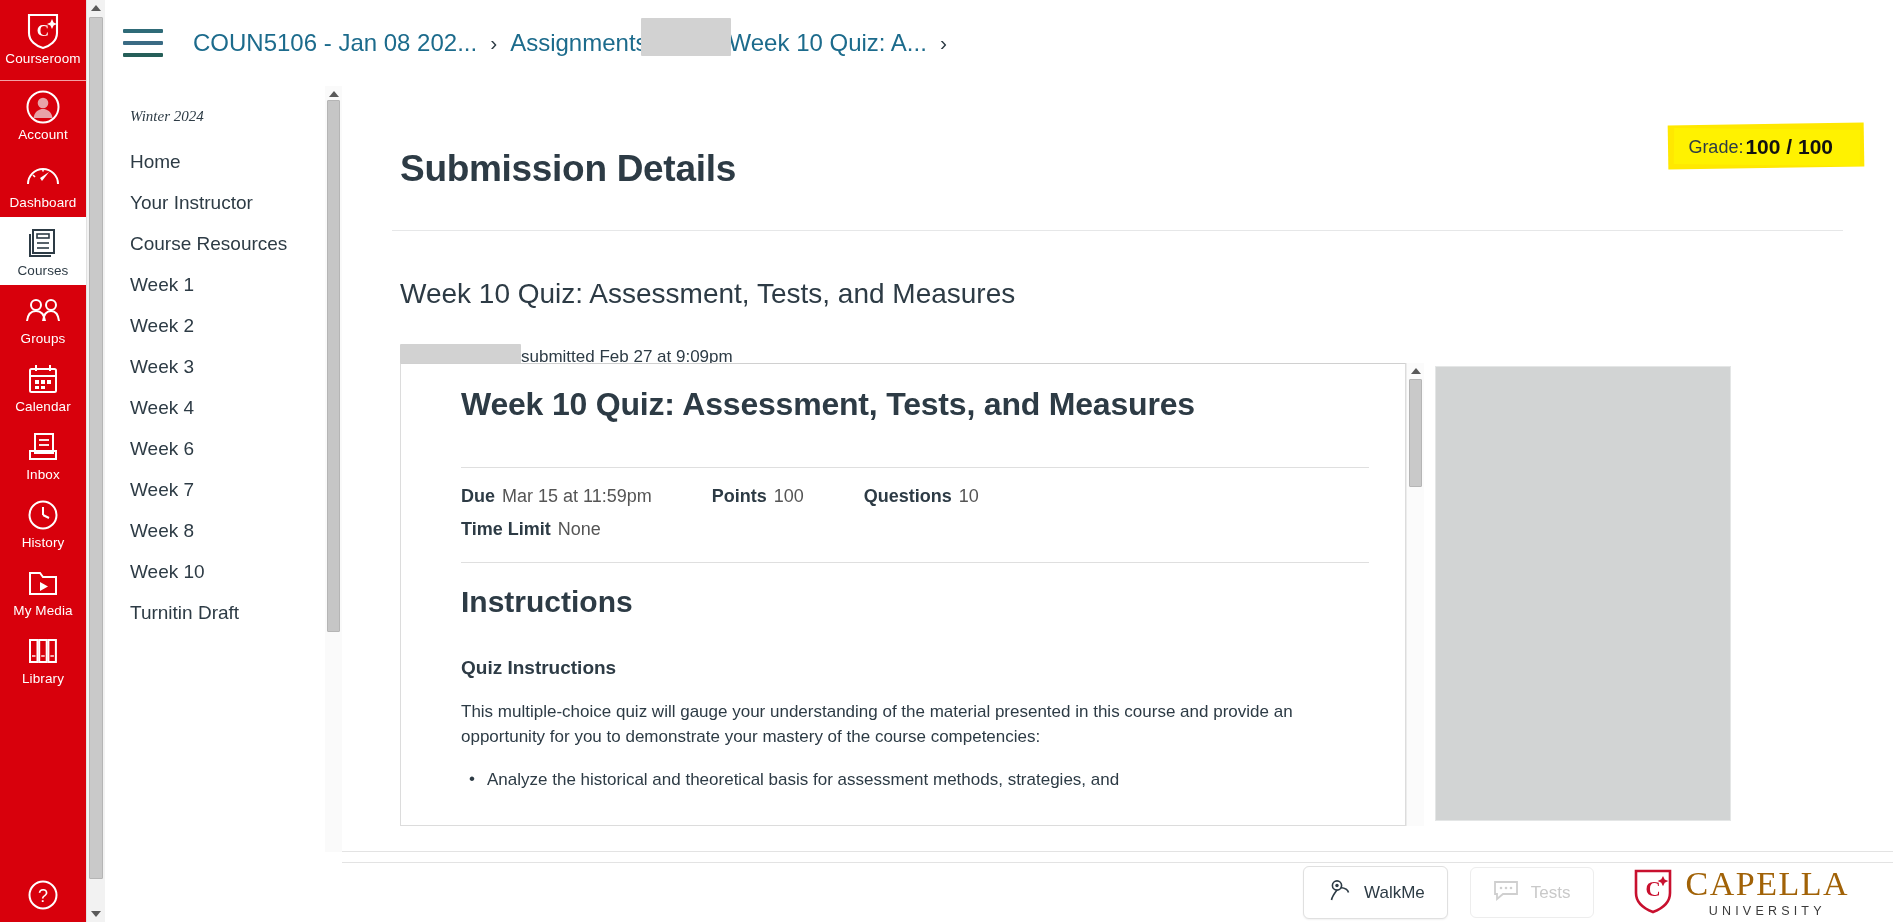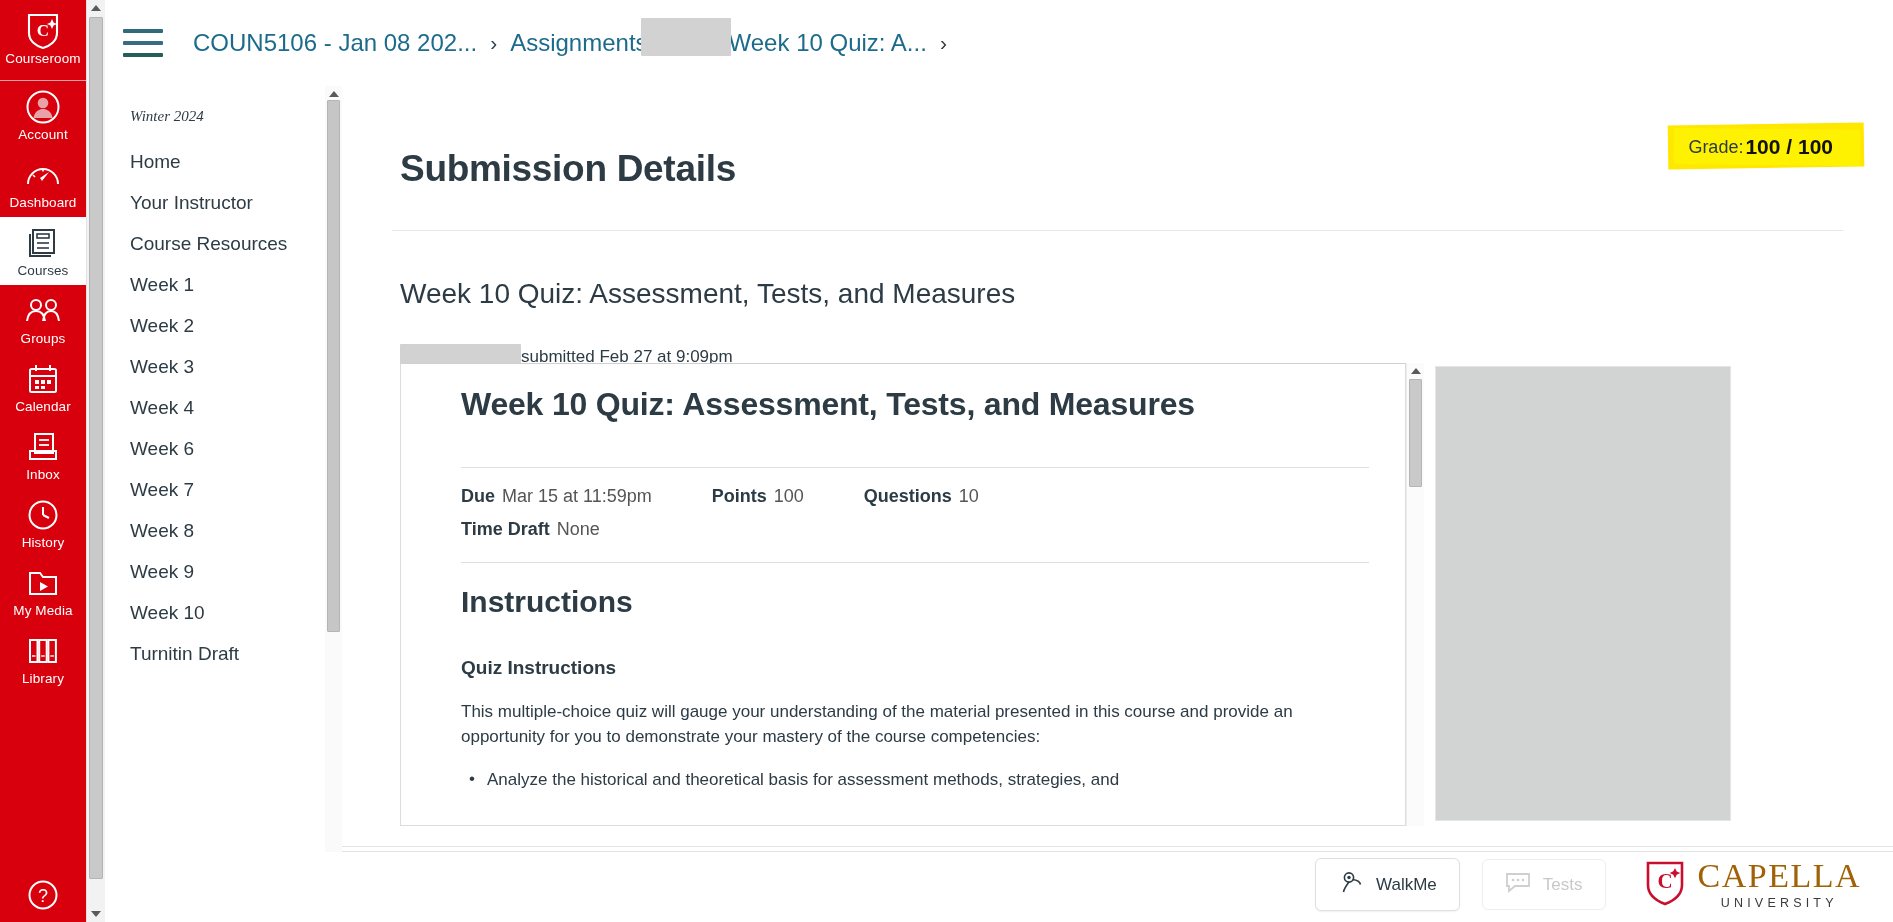--- a/index.html
+++ b/index.html
@@ -150,23 +150,23 @@
   #qcscroll .thumb { top: 16px; height: 108px; background:#c9c9c9; }
 
   
   #big-redact {
     position:absolute; left: 1093px; top: 280px; width: 296px; height: 455px;
     background: #d2d4d4; border: 1px solid #e4e6e6;
   }
 
   
   #footer {
-    position:absolute; left: 342px; right: 0; bottom: 0; height: 76px;
+    position:absolute; left: 342px; right: 0; bottom: 0; height: 60px;
     background:#fff; border-top: 1px solid #e3e3e3;
-    display:flex; align-items:center; justify-content:flex-end; padding-right: 28px; gap: 22px;
+    display:flex; align-items:center; justify-content:flex-end; padding-right: 40px; gap: 22px;
     z-index: 30;
   }
   #content-bottom-rule { position:absolute; left:342px; right:0; bottom:70px; height:1px; background:#e3e3e3; z-index:31;}
   .fbtn {
     display:flex; align-items:center; gap:12px; border:1px solid #e0e0e0; border-radius: 6px;
     background:#fff; padding: 11px 22px; font-size: 17px; color:#2d3b45; cursor:pointer;
     box-shadow: 0 1px 2px rgba(0,0,0,.06);
   }
   .fbtn.disabled { color:#c9c9c9; border-color:#ededed; box-shadow:none; }
   .capella { display:flex; align-items:center; gap: 12px; margin-left: 16px; margin-right: 4px;}
@@ -342,21 +342,20 @@
     <a class="cn-item">Home</a>
     <a class="cn-item">Your Instructor</a>
     <a class="cn-item">Course Resources</a>
     <a class="cn-item">Week 1</a>
     <a class="cn-item">Week 2</a>
     <a class="cn-item">Week 3</a>
     <a class="cn-item">Week 4</a>
     <a class="cn-item">Week 6</a>
     <a class="cn-item">Week 7</a>
     <a class="cn-item">Week 8</a>
-    <a class="cn-item">Week 9</a>
     <a class="cn-item">Week 10</a>
     <a class="cn-item">Turnitin Draft</a>
   </aside>
 
   <div id="cnscroll" class="vscroll">
     <div class="arrow-up"></div>
     <div class="thumb"></div>
   </div>
 
   <main id="main">
@@ -384,21 +383,21 @@
     <section id="quizcard">
       <div class="qc-pad">
         <div class="qc-h1">Week 10 Quiz: Assessment, Tests, and Measures</div>
         <div class="qc-rule"></div>
         <div class="qc-meta">
           <div class="mcol stacked">
             <div>
               <b>Due</b><span>Mar 15 at 11:59pm</span>
             </div>
             <div>
-              <b>Time Draft</b><span>None</span>
+              <b>Time Limit</b><span>None</span>
             </div>
           </div>
           <div class="mcol">
             <b>Points</b><span>100</span>
           </div>
           <div class="mcol">
             <b>Questions</b><span>10</span>
           </div>
         </div>
         <div class="qc-rule2"></div>

